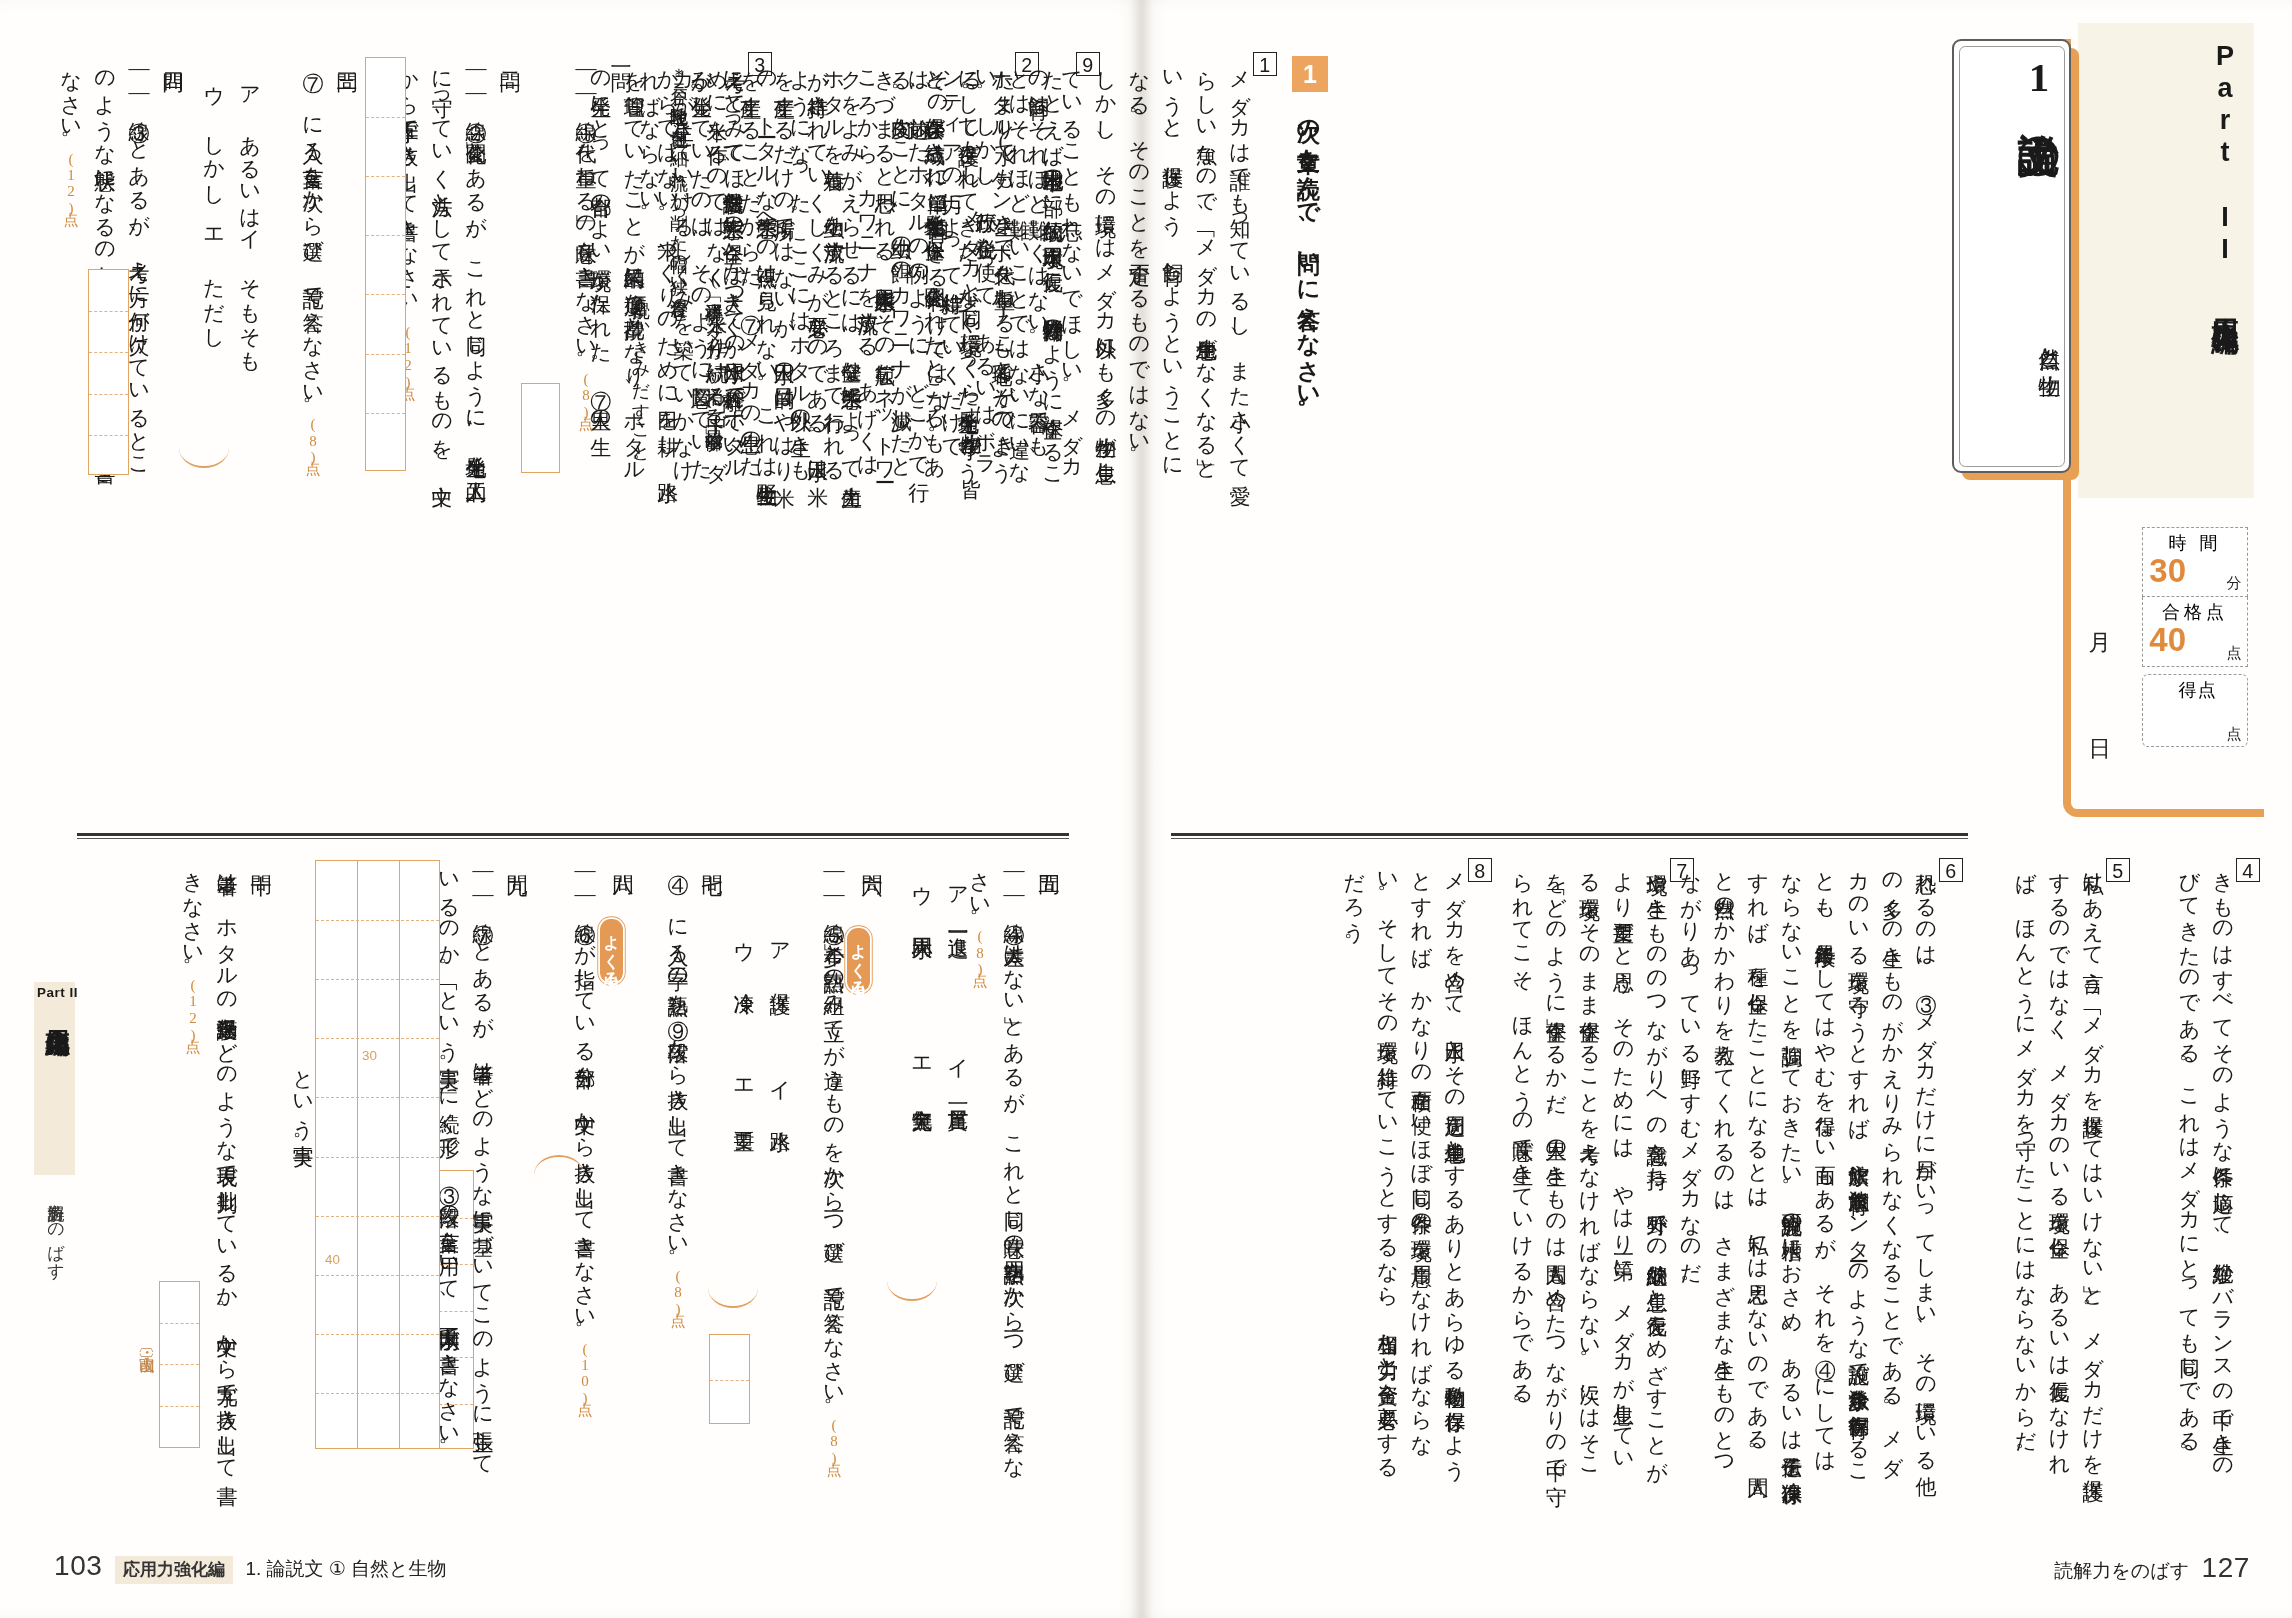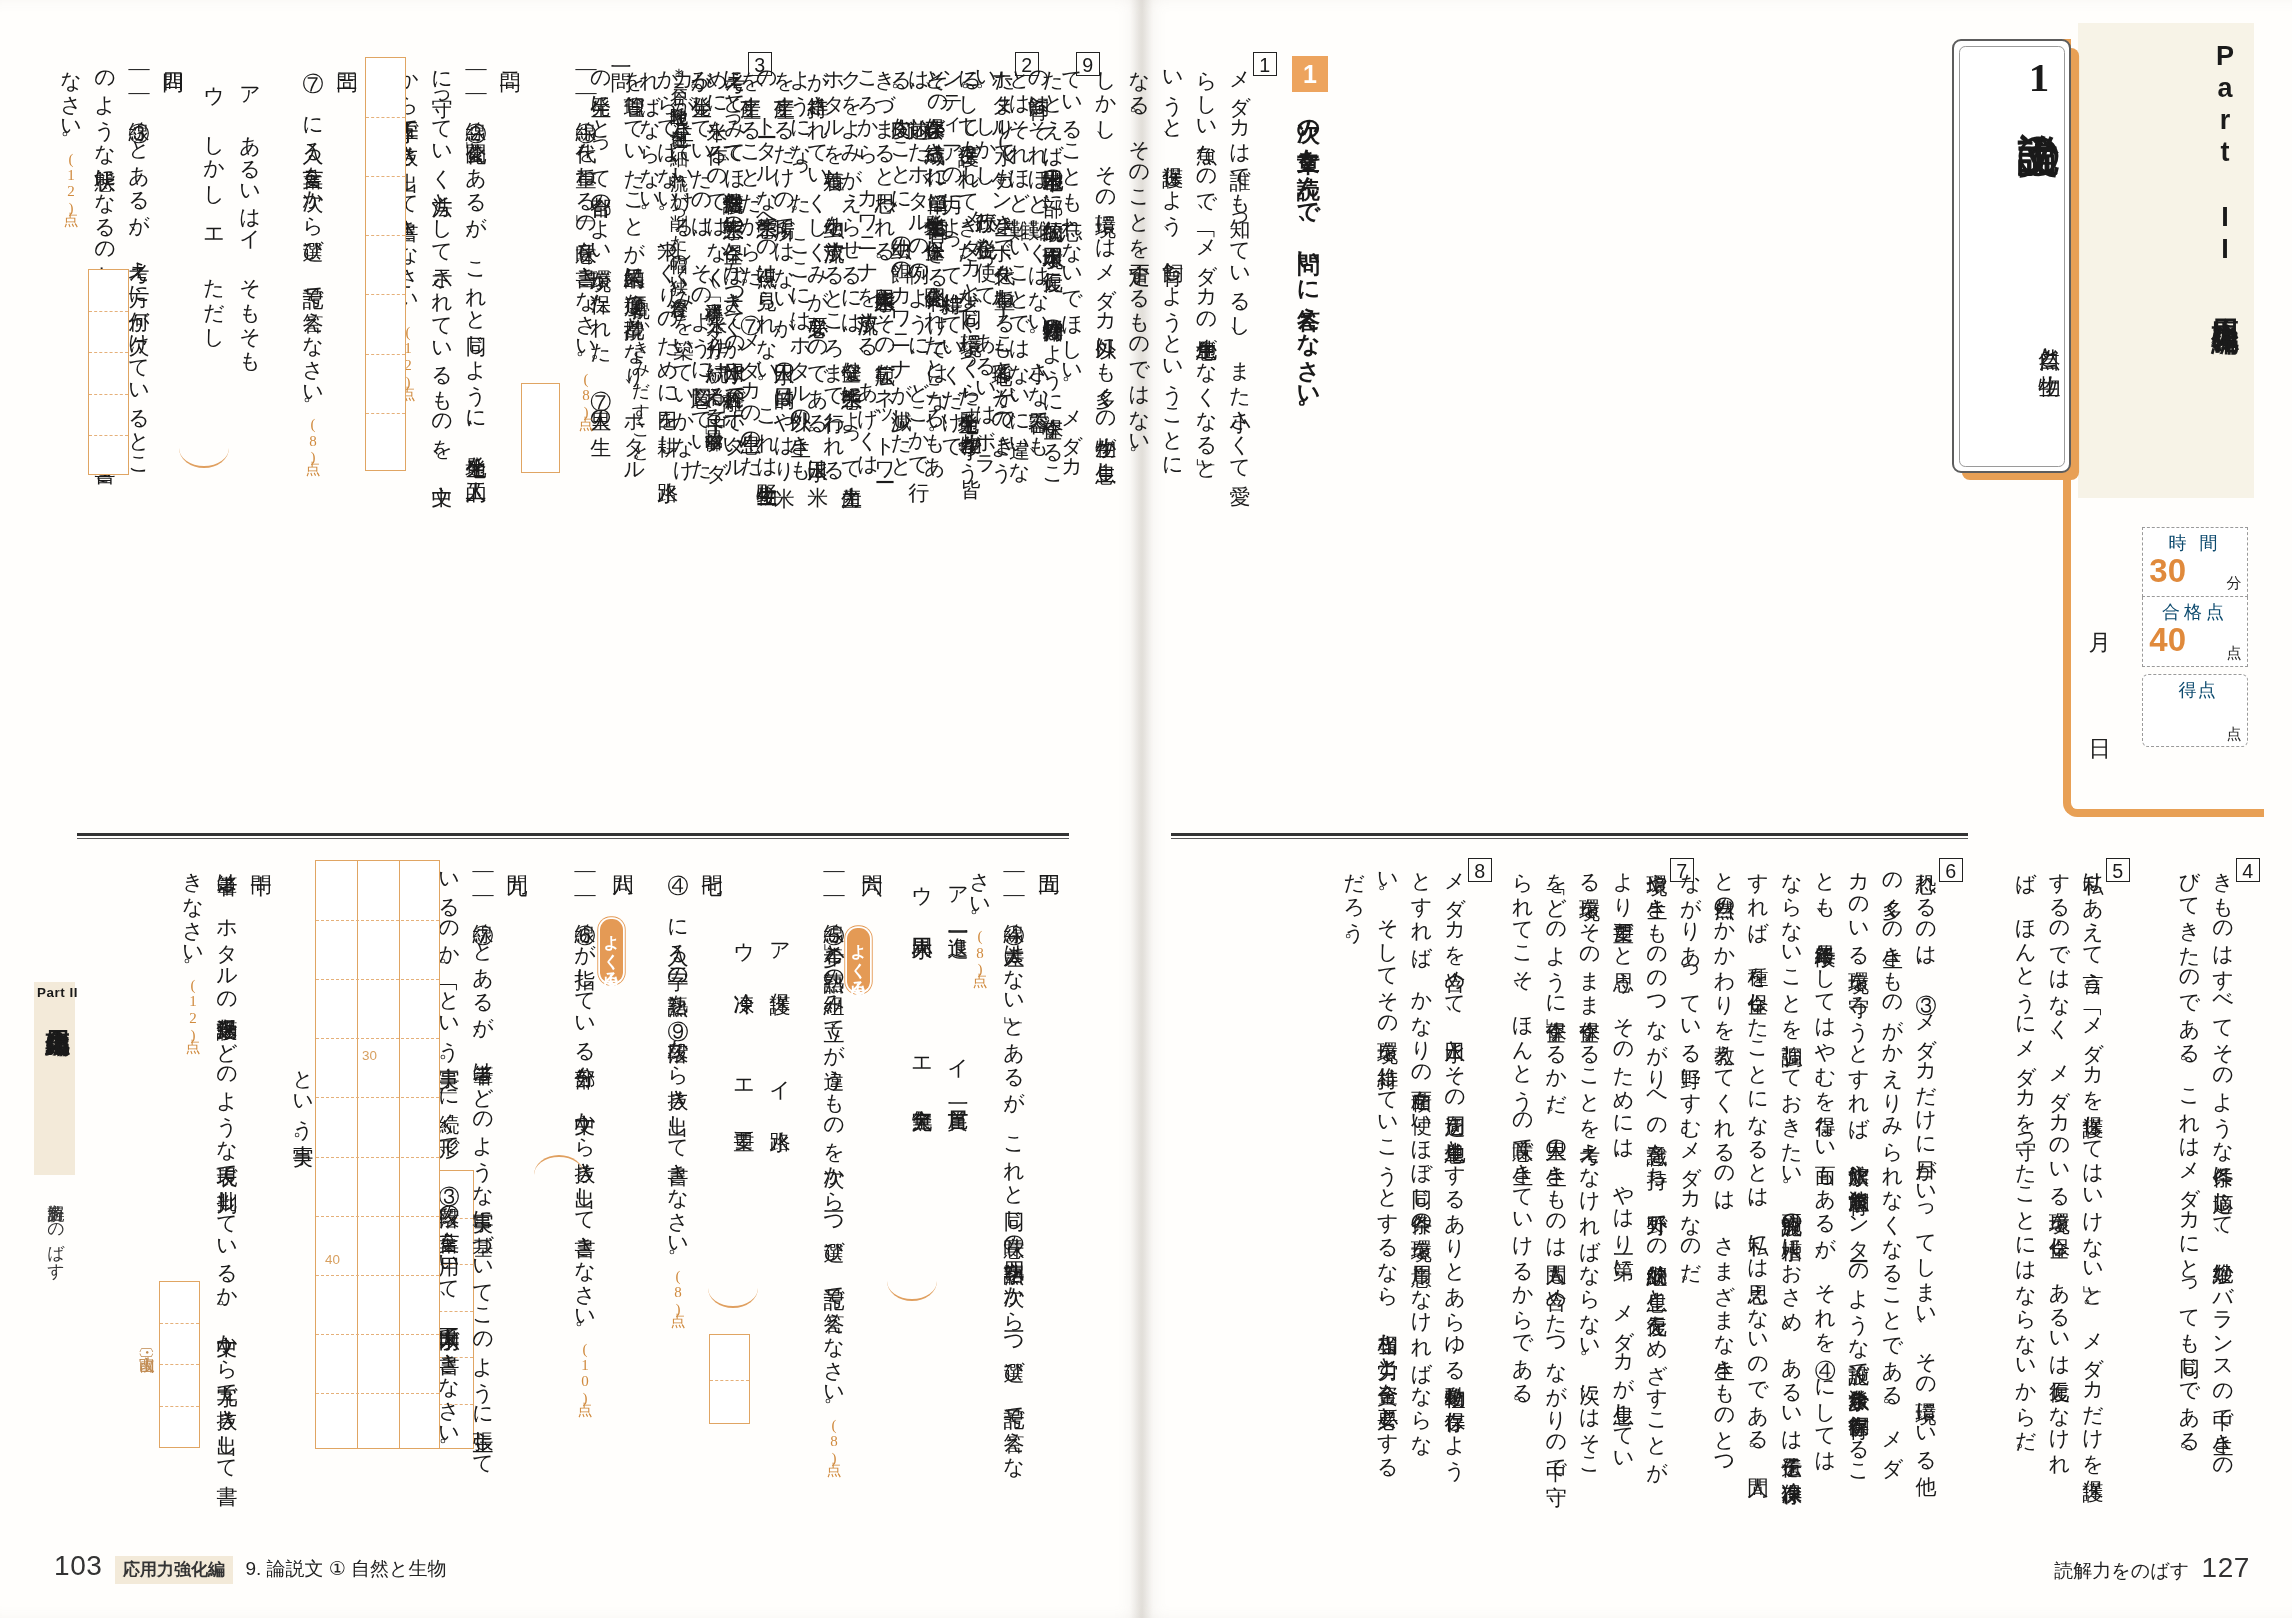--- a/index.html
+++ b/index.html
@@ -56,21 +56,21 @@
     font-size:41px;font-weight:bold;line-height:1.16;letter-spacing:.01em;
   }
   #title-sub{
     position:absolute;right:231px;top:331px;height:152px;
     font-size:22.4px;line-height:1.2;
   }
   
   #scorebox{position:absolute;right:45px;top:527px;width:106px;}
   .sb-cell{border:0.9px dashed #9a9a9a;background:#fff;box-sizing:border-box;position:relative;}
   .sb-lab{font-family:"Liberation Sans","DejaVu Sans",sans-serif;font-size:18px;
-    letter-spacing:.22em;text-align:center;padding-top:2.7px;color:#0c4a6e;}
+    letter-spacing:.22em;text-align:center;padding-top:2.7px;color:#000000;}
   .sb-val{font-family:"Liberation Sans","DejaVu Sans",sans-serif;
     color:#e08a3c;font-size:33px;font-weight:bold;line-height:.96;
     padding-left:6.3px;}
   .sb-unit{font-family:"Liberation Sans","DejaVu Sans",sans-serif;font-size:15px;color:#222;
     position:absolute;right:5.4px;bottom:2.7px;}
   #sb-a{height:70px;}
   #sb-b{height:70px;border-top:none;}
   #sb-c{height:73px;margin-top:7.2px;border-radius:6.3px;}
   #date-m,#date-d{position:absolute;font-family:"Liberation Sans","DejaVu Sans",sans-serif;
     font-size:22.4px;color:#222;}
@@ -314,16 +314,16 @@
   <div class="col v" style="left:134px;top:1343px;height:116px;font-size:16px;color:#c08a50">〔富山・改〕</div>
 
   <div id="edge-tab"></div>
   <div id="edge-part">Part II</div>
   <div id="edge-main" class="v vsans">応用力強化編</div>
   <div id="edge-sub" class="v">読解力をのばす</div>
 
   <div class="foot" style="left:54px">
     <span class="pg">103</span>
     <span class="tag">応用力強化編</span>
-    <span class="cap">9. 論説文 ① 自然と生物</span>
+    <span class="cap">1. 論説文 ① 自然と生物</span>
   </div>
 </div>
 
 
 </body></html>

